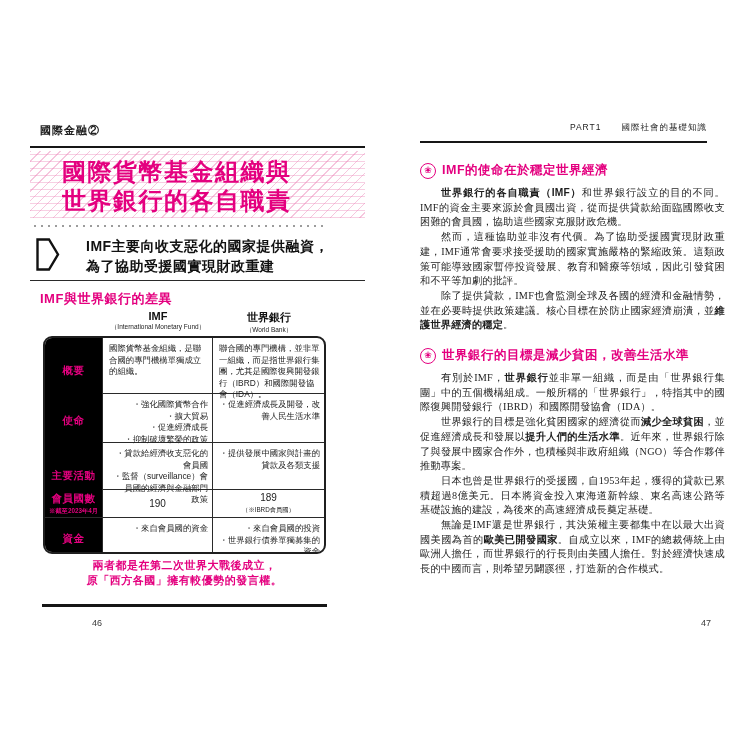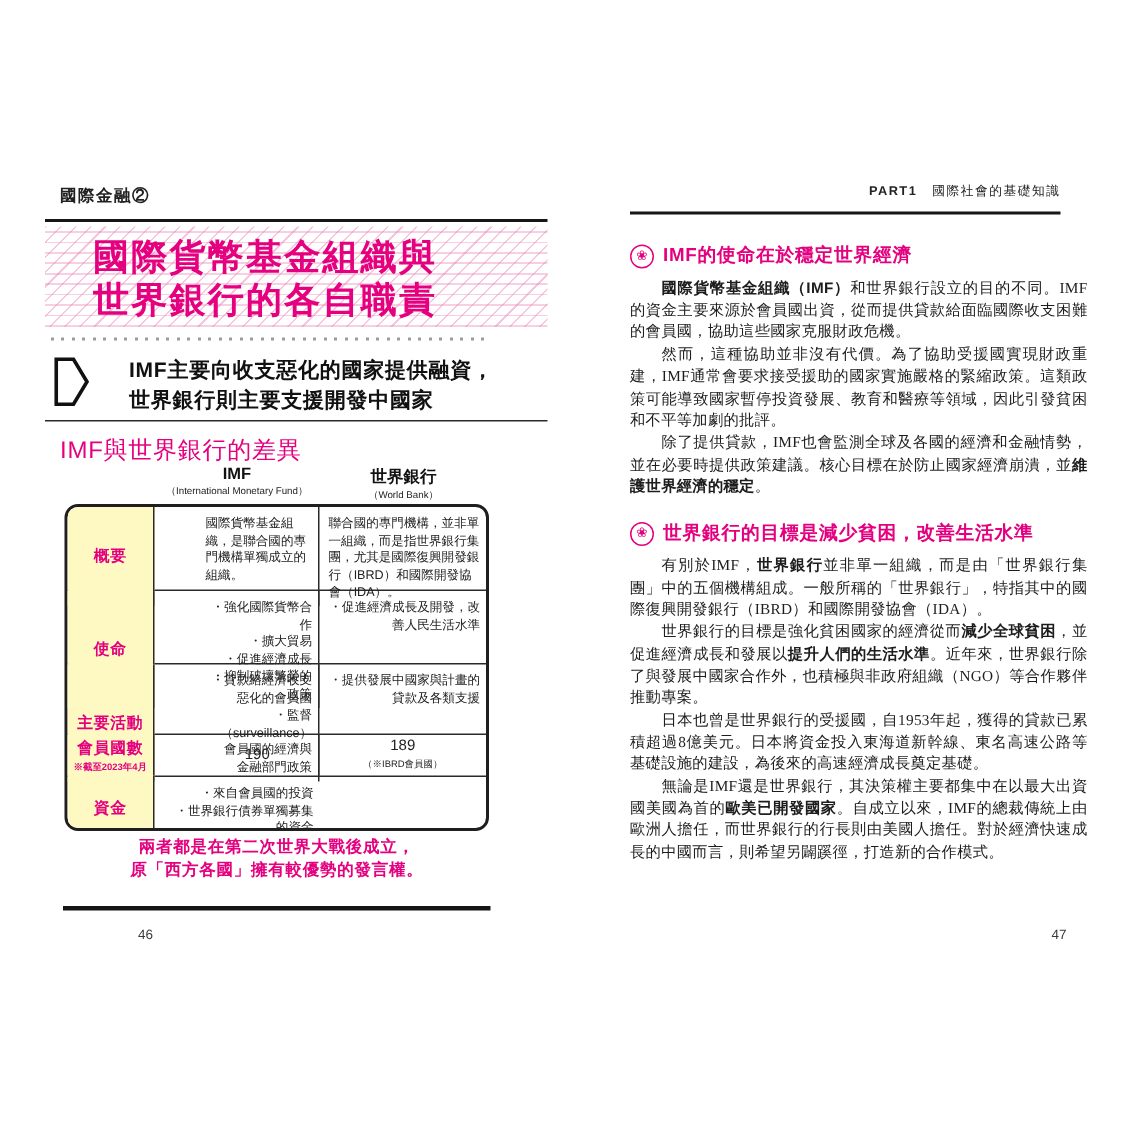--- a/index.html
+++ b/index.html
@@ -17,50 +17,50 @@
       repeating-linear-gradient(135deg, rgba(235,130,182,.45) 0 1px, transparent 1px 7px),
       repeating-linear-gradient(0deg,   rgba(235,130,182,.38) 0 1px, transparent 1px 7px);
     box-sizing:border-box;padding:6px 0 16px 32px;}
   .title-line{font-size:24px;line-height:29px;font-weight:bold;color:#e4007f;letter-spacing:1.5px;}
   .dotted-rule{top:105px;left:4px;width:292px;height:2px;
     background-image:repeating-linear-gradient(to right,#9c9c9c 0 2px,transparent 2px 7px);}
   .lead-wrap{top:116px;left:6px;width:322px;display:flex;align-items:flex-start;}
   .lead-icon{flex:0 0 24px;margin-top:2px;}
   .lead-text{margin-left:26px;font-size:14px;line-height:20px;font-weight:bold;color:#111;letter-spacing:0.5px;}
   #lp-rule2{top:160px;left:0;width:335px;height:1.3px;background:#2a2a2a;}
-  .table-title{top:170px;left:10px;font-size:16px;font-weight:normal;color:#e4007f;letter-spacing:0.5px;}
+  .table-title{top:170px;left:10px;font-size:13px;font-weight:bold;color:#e4007f;letter-spacing:0.5px;}
   .thead{top:190px;text-align:center;}
   .thead .tname{font-size:11px;font-weight:bold;color:#111;}
   .thead .tsub{font-size:6.5px;color:#222;margin-top:1px;}
   #thead-imf{left:73px;width:110px;}
   #thead-wb{left:184px;width:110px;}
   .cmp-table{top:216px;left:13px;width:283px;border:2px solid #1f1f1f;border-radius:9px;
     overflow:hidden;box-sizing:border-box;background:#fff;}
   .trow{display:grid;grid-template-columns:58px 110px 1fr;box-sizing:border-box;border-bottom:1.2px solid #2a2a2a;}
   .trow:last-child{border-bottom:none;}
   .r1{height:56px}.r2{height:49px}.r3{height:47px}.r4{height:28px}.r5{height:34px}
-  .tlabel{background:#fef9c3;color:#e4007f;font-weight:bold;font-size:10.5px;
+  .tlabel{background:#000000;color:#e4007f;font-weight:bold;font-size:10.5px;
     display:flex;flex-direction:column;align-items:center;justify-content:center;
     border-right:1.2px solid #2a2a2a;text-align:center;letter-spacing:0.5px;}
   .tlabel .lsub{font-size:6.3px;margin-top:1px;letter-spacing:0;}
   .tcell{font-size:8.4px;line-height:11.6px;color:#222;padding:5px 4px 3px 6px;box-sizing:border-box;}
-  .tcell.mid{border-right:1.2px solid #2a2a2a;margin-left:28px;}
+  .tcell.mid{border-right:1.2px solid #2a2a2a;}
   .tcell .bullet{padding-left:8px;text-indent:-8px;text-align:right;}
   .tcell.center{display:flex;flex-direction:column;align-items:center;justify-content:center;padding:0;}
   .tcell .bigval{font-size:10px;}
   .tcell .valnote{font-size:6.3px;margin-top:0px;}
   .lp-note{top:438px;left:13px;width:283px;text-align:center;color:#e4007f;
     font-size:11px;line-height:15px;font-weight:bold;letter-spacing:0.5px;}
   #lp-rule3{top:484px;left:12px;width:285px;height:3px;background:#161616;}
   .pagenum{font-size:9px;color:#3a3a3a;}
   #pn-left{top:498px;left:14px;margin-left:48px;}
   
   #right-page{left:420px;top:120px;width:305px;height:525px;}
   .part-head{top:2px;left:0;width:287px;text-align:right;font-size:8.5px;color:#222;letter-spacing:1px;}
-  .part-head .plabel{font-weight:bold;margin-right:10px;padding-left:33px;}
+  .part-head .plabel{font-weight:normal;margin-right:20px;padding-left:33px;}
   #rp-rule1{top:21px;left:0;width:287px;}
   .body-col{top:42px;left:0;width:305px;}
   .sec-head{display:flex;align-items:center;margin:0 0 7px 0;}
   .sec-head.second{margin-top:14px;}
   .flower{width:14px;height:14px;border:1.2px solid #e4007f;border-radius:50%;
     display:inline-flex;align-items:center;justify-content:center;
     font-size:9px;line-height:1;color:#e4007f;flex:0 0 auto;}
   .sec-title{margin-left:6px;font-size:12.5px;font-weight:bold;color:#e4007f;letter-spacing:0.5px;}
   .body-col p{margin:0;font-family:"Liberation Serif",serif;font-size:10.2px;line-height:14.7px;
     color:#1d1d1d;text-align:justify;text-indent:21px;letter-spacing:0.2px;}
@@ -80,21 +80,21 @@
   </div>
 
   <div class="abs dotted-rule"></div>
 
   <div class="abs lead-wrap">
     <svg class="lead-icon" width="24" height="33" viewBox="0 0 24 33">
       <polygon points="1.5,1.5 13,1.5 22,16.5 13,31.5 1.5,31.5" fill="#ffffff" stroke="#111111" stroke-width="2.4" stroke-linejoin="miter"></polygon>
     </svg>
     <div class="lead-text">
       <div>IMF主要向收支惡化的國家提供融資，</div>
-      <div>世界銀行則主要支援開發中國家</div>
+      <div>為了協助受援國實現財政重建</div>
     </div>
   </div>
 
   <div class="abs" id="lp-rule2"></div>
   <div class="abs table-title">IMF與世界銀行的差異</div>
 
   <div class="abs thead" id="thead-imf">
     <div class="tname">IMF</div>
     <div class="tsub">（International Monetary Fund）</div>
   </div>
@@ -148,20 +148,23 @@
         <div class="bigval">190</div>
       </div>
       <div class="tcell center">
         <div class="bigval">189</div>
         <div class="valnote">（※IBRD會員國）</div>
       </div>
     </div>
 
     <div class="trow r5">
       <div class="tlabel">資金</div>
+      <div class="tcell mid">
+        <div class="bullet">・來自會員國的資金</div>
+      </div>
       <div class="tcell">
         <div class="bullet">・來自會員國的投資</div>
         <div class="bullet">・世界銀行債券單獨募集的資金</div>
       </div>
     </div>
   </div>
 
   <div class="abs lp-note">
     <div>兩者都是在第二次世界大戰後成立，</div>
     <div>原「西方各國」擁有較優勢的發言權。</div>
@@ -175,21 +178,21 @@
   <div class="abs part-head">
     <span class="plabel">PART1</span><span>國際社會的基礎知識</span>
   </div>
   <div class="abs rule-heavy" id="rp-rule1"></div>
 
   <div class="abs body-col">
     <div class="sec-head">
       <span class="flower">❀</span>
       <span class="sec-title">IMF的使命在於穩定世界經濟</span>
     </div>
-    <p><span class="seg-b">國際貨幣基金組織（IMF）</span><span>和世界銀行設立的目的不同。IMF的資金主要來源於會員國出資，從而提供貸款給面臨國際收支困難的會員國，協助這些國家克服財政危機。</span></p>
+    <p><span class="seg-b">世界銀行的各自職責（IMF）</span><span>和世界銀行設立的目的不同。IMF的資金主要來源於會員國出資，從而提供貸款給面臨國際收支困難的會員國，協助這些國家克服財政危機。</span></p>
     <p><span>然而，這種協助並非沒有代價。為了協助受援國實現財政重建，IMF通常會要求接受援助的國家實施嚴格的緊縮政策。這類政策可能導致國家暫停投資發展、教育和醫療等領域，因此引發貧困和不平等加劇的批評。</span></p>
     <p><span>除了提供貸款，IMF也會監測全球及各國的經濟和金融情勢，並在必要時提供政策建議。核心目標在於防止國家經濟崩潰，並</span><span class="seg-b">維護世界經濟的穩定</span><span>。</span></p>
 
     <div class="sec-head second">
       <span class="flower">❀</span>
       <span class="sec-title">世界銀行的目標是減少貧困，改善生活水準</span>
     </div>
     <p><span>有別於IMF，</span><span class="seg-b">世界銀行</span><span>並非單一組織，而是由「世界銀行集團」中的五個機構組成。一般所稱的「世界銀行」，特指其中的國際復興開發銀行（IBRD）和國際開發協會（IDA）。</span></p>
     <p><span>世界銀行的目標是強化貧困國家的經濟從而</span><span class="seg-b">減少全球貧困</span><span>，並促進經濟成長和發展以</span><span class="seg-b">提升人們的生活水準</span><span>。近年來，世界銀行除了與發展中國家合作外，也積極與非政府組織（NGO）等合作夥伴推動專案。</span></p>
     <p><span>日本也曾是世界銀行的受援國，自1953年起，獲得的貸款已累積超過8億美元。日本將資金投入東海道新幹線、東名高速公路等基礎設施的建設，為後來的高速經濟成長奠定基礎。</span></p>

